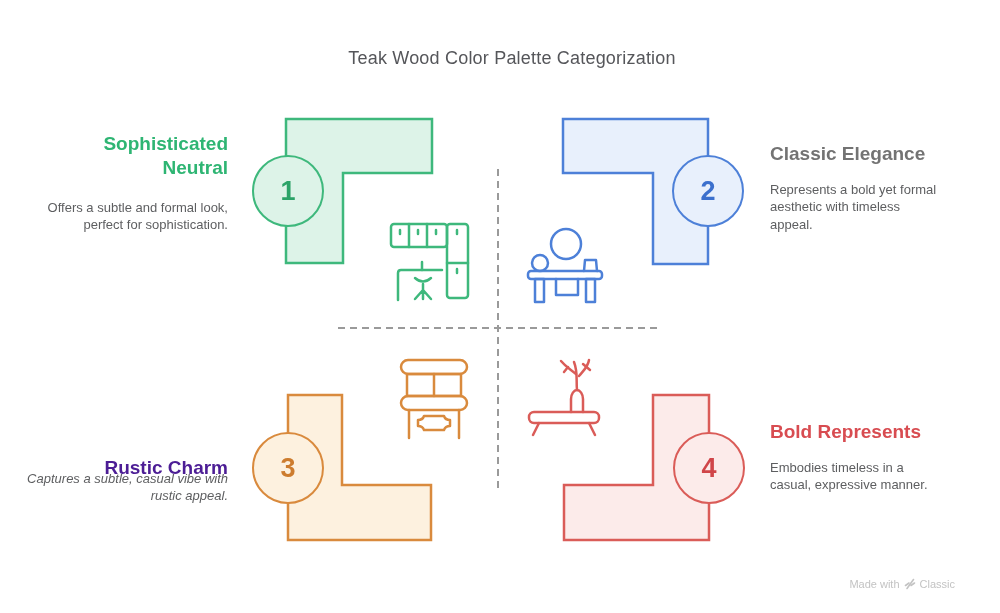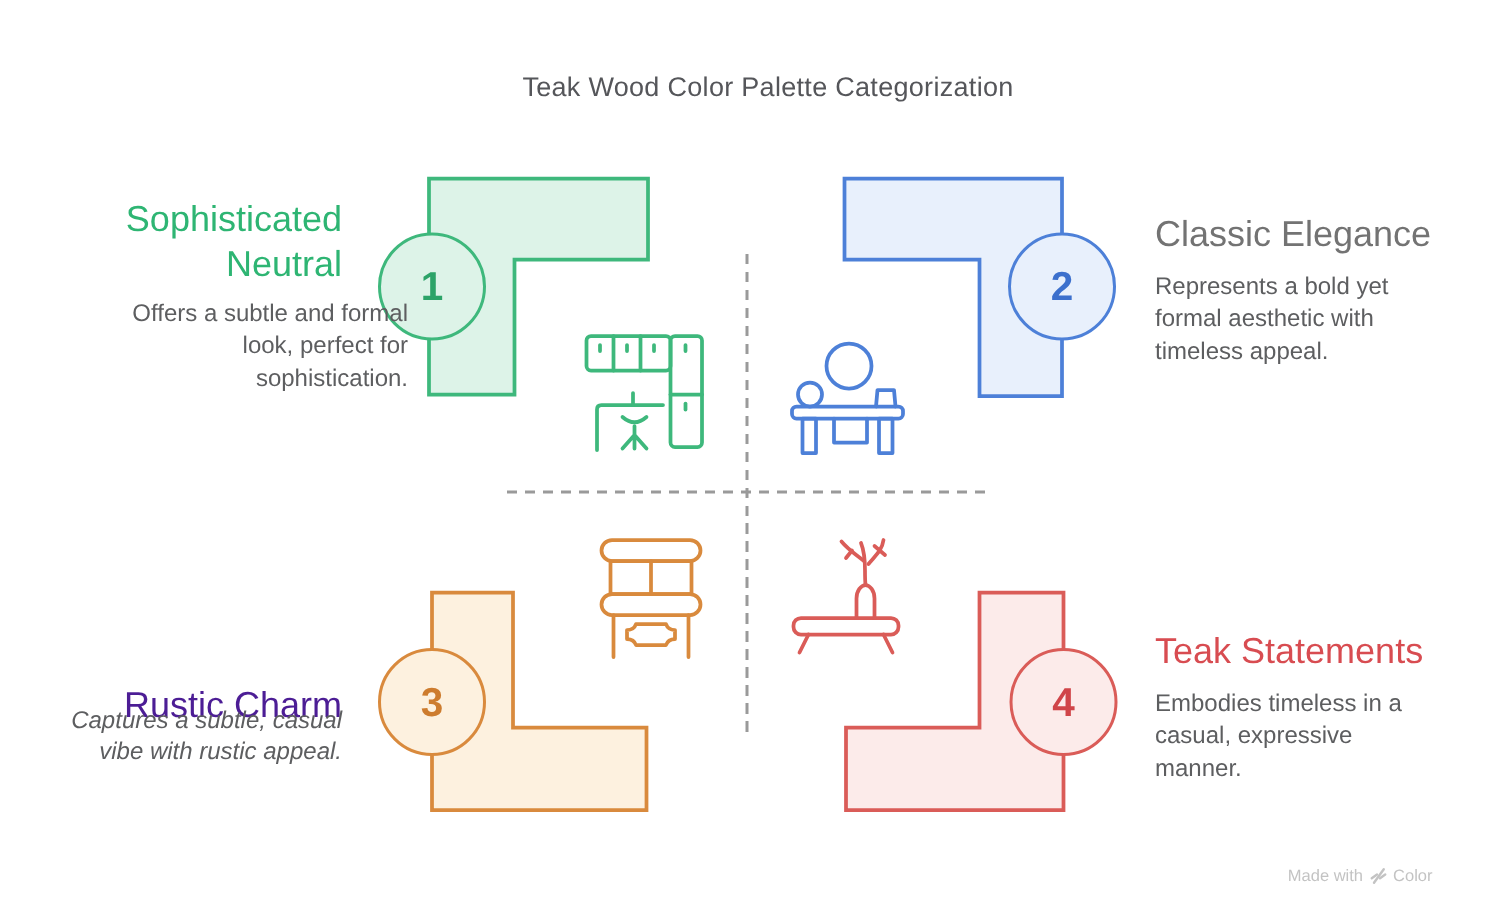--- a/index.html
+++ b/index.html
@@ -12,22 +12,22 @@
     left:0;top:48px;width:1000px;text-align:center;
     font-size:18px;color:#55565a;letter-spacing:.2px;margin-left:12px;
   }
   .dash-h{height:2px;background:repeating-linear-gradient(90deg,#9a9a9a 0 7px,transparent 7px 12px);}
   .dash-v{width:2px;background:repeating-linear-gradient(0deg,#9a9a9a 0 7px,transparent 7px 12px);}
   .num-circle{
     width:72px;height:72px;border-radius:50%;border:2px solid;
     display:flex;align-items:center;justify-content:center;
     box-sizing:border-box;font-weight:700;font-size:27px;
   }
-  .q-title{font-size:24px;font-weight:400;line-height:1.26;}
-  .q-desc{font-size:16px;color:#5d5e60;line-height:1.33;}
+  .q-title{font-size:19px;font-weight:700;line-height:1.26;}
+  .q-desc{font-size:13px;color:#5d5e60;line-height:1.33;}
   .ta-r{text-align:right;}
   .ta-l{text-align:left;}
   .watermark{
     right:45px;top:578px;font-size:11px;color:#c3c3c3;
     display:flex;align-items:center;gap:4px;
   }
   svg{display:block;}
 </style>
 </head>
 <body>
@@ -56,21 +56,21 @@
       <rect x="59" y="4" width="21" height="74" rx="3"></rect>
       <line x1="59" y1="43" x2="80" y2="43"></line>
       <line x1="69" y1="10" x2="69" y2="14"></line>
       <line x1="69" y1="49" x2="69" y2="53"></line>
       <path d="M10,80 L10,53 Q10,50 13,50 L54,50"></path>
       <path d="M34,50 L34,42"></path>
       <path d="M27,58 Q35,65 43,58"></path>
       <path d="M35,64 L35,70 M35,70 L27,79 M35,70 L35,79 M35,70 L43,79"></path>
     </svg>
     <div class="abs q-title ta-r" style="left: 38px; top: 132px; width: 190px; color: rgb(46, 181, 115);">Sophisticated Neutral</div>
-    <div class="abs q-desc ta-r" style="left:30px;top:199px;width:198px;margin-left:44px;">Offers a subtle and formal look, perfect for sophistication.</div>
+    <div class="abs q-desc ta-r" style="left:30px;top:199px;width:198px;">Offers a subtle and formal look, perfect for sophistication.</div>
   </div>
 
   <div>
     <svg class="abs" style="left:560px;top:117px;" width="152" height="150" viewBox="0 0 152 150">
       <polygon points="3,2 148,2 148,147 93,147 93,56 3,56" stroke-width="2.5" fill="#e8f0fc" stroke="#4d80d8"></polygon>
     </svg>
     <div class="abs num-circle" style="left: 672px; top: 155px; background: rgb(232, 240, 252); border-color: rgb(77, 128, 216);">
       <span style="color: rgb(60, 112, 205);">2</span>
     </div>
     <svg class="abs" style="left:526px;top:224px;" width="78" height="82" viewBox="0 0 78 82" fill="none" stroke-width="2.5" stroke-linecap="round" stroke-linejoin="round" stroke="#4d80d8">
@@ -117,27 +117,27 @@
       <rect x="5" y="58" width="70" height="11" rx="5"></rect>
       <path d="M15,69 L9,81"></path>
       <path d="M65,69 L71,81"></path>
       <path d="M47,58 v-13 c0,-5 3,-9 6,-9 s6,4 6,9 v13"></path>
       <path d="M53,36 C52,26 54,18 50,8"></path>
       <path d="M52,20 C46,15 42,13 37,7"></path>
       <path d="M44,13 L40,18"></path>
       <path d="M55,22 C60,16 64,13 65,6"></path>
       <path d="M59,10 L66,16"></path>
     </svg>
-    <div class="abs q-title ta-l" style="left: 770px; top: 420px; width: 200px; color: rgb(216, 76, 81);">Teak Statements</div>
+    <div class="abs q-title ta-l" style="left: 770px; top: 420px; width: 200px; color: rgb(216, 76, 81);">Bold Represents</div>
     <div class="abs q-desc ta-l" style="left:770px;top:459px;width:170px;">Embodies timeless in a casual, expressive manner.</div>
   </div>
 
   <div class="abs watermark">
     <span>Made with</span>
     <svg width="12" height="12" viewBox="0 0 12 12" fill="none" stroke="#c3c3c3" stroke-width="1.6" stroke-linecap="round">
       <path d="M1.5,7.5 L5,5"></path>
       <path d="M3,10.5 L9.5,1.5"></path>
       <path d="M7,7.5 L10.5,5"></path>
     </svg>
-    <span>Color</span>
+    <span>Classic</span>
   </div>
 
 </div>
 
 </body></html>

